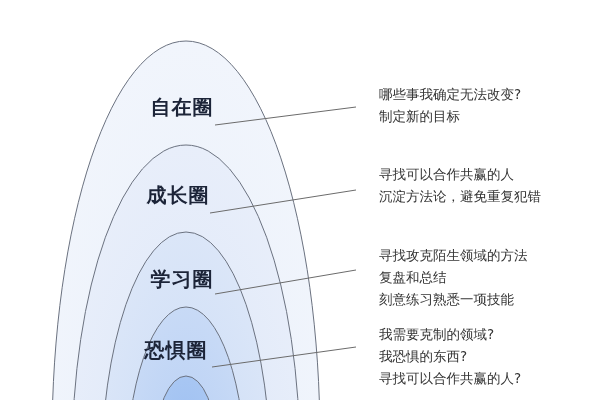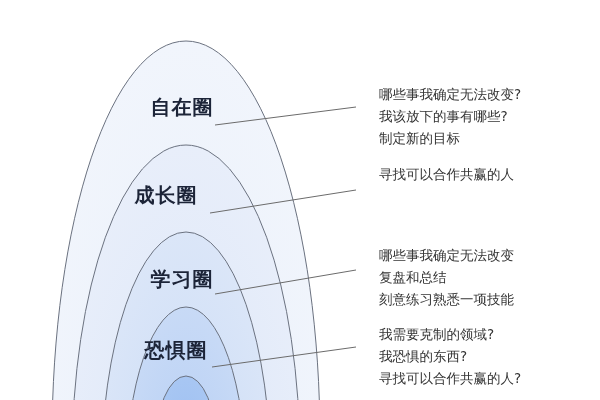--- a/index.html
+++ b/index.html
@@ -46,36 +46,36 @@
   <ellipse cx="186" cy="480" rx="60" ry="173" fill="url(#g4)" stroke="#6b7280" stroke-width="1"></ellipse>
   <ellipse cx="186" cy="450" rx="31" ry="74" fill="url(#g5)" stroke="#6b7280" stroke-width="1"></ellipse>
 
   <line x1="215" y1="125" x2="356" y2="107" stroke="#6b6b6b" stroke-width="1"></line>
   <line x1="210" y1="213" x2="356" y2="190" stroke="#6b6b6b" stroke-width="1"></line>
   <line x1="215" y1="294" x2="356" y2="270" stroke="#6b6b6b" stroke-width="1"></line>
   <line x1="212" y1="367" x2="356" y2="347" stroke="#6b6b6b" stroke-width="1"></line>
 </svg>
 
 <div class="zone-label" style="left:182px; top:94px;">自在圈</div>
-<div class="zone-label" style="left:166px; top:182px;">成长圈</div>
+<div class="zone-label" style="left:178px; top:182px;">成长圈</div>
 <div class="zone-label" style="left:182px; top:266px;">学习圈</div>
 <div class="zone-label" style="left:176px; top:337px;">恐惧圈</div>
 
 <div class="notes" style="top:83px;">
   <div>哪些事我确定无法改变?</div>
-  <div>我该放下的事有哪些?</div>
   <div>制定新的目标</div>
 </div>
 
 <div class="notes" style="top:163px;">
   <div>寻找可以合作共赢的人</div>
+  <div>沉淀方法论，避免重复犯错</div>
 </div>
 
 <div class="notes" style="top:244px;">
-  <div>哪些事我确定无法改变</div>
+  <div>寻找攻克陌生领域的方法</div>
   <div>复盘和总结</div>
   <div>刻意练习熟悉一项技能</div>
 </div>
 
 <div class="notes" style="top:323px;">
   <div>我需要克制的领域?</div>
   <div>我恐惧的东西?</div>
   <div>寻找可以合作共赢的人?</div>
 </div>
 

